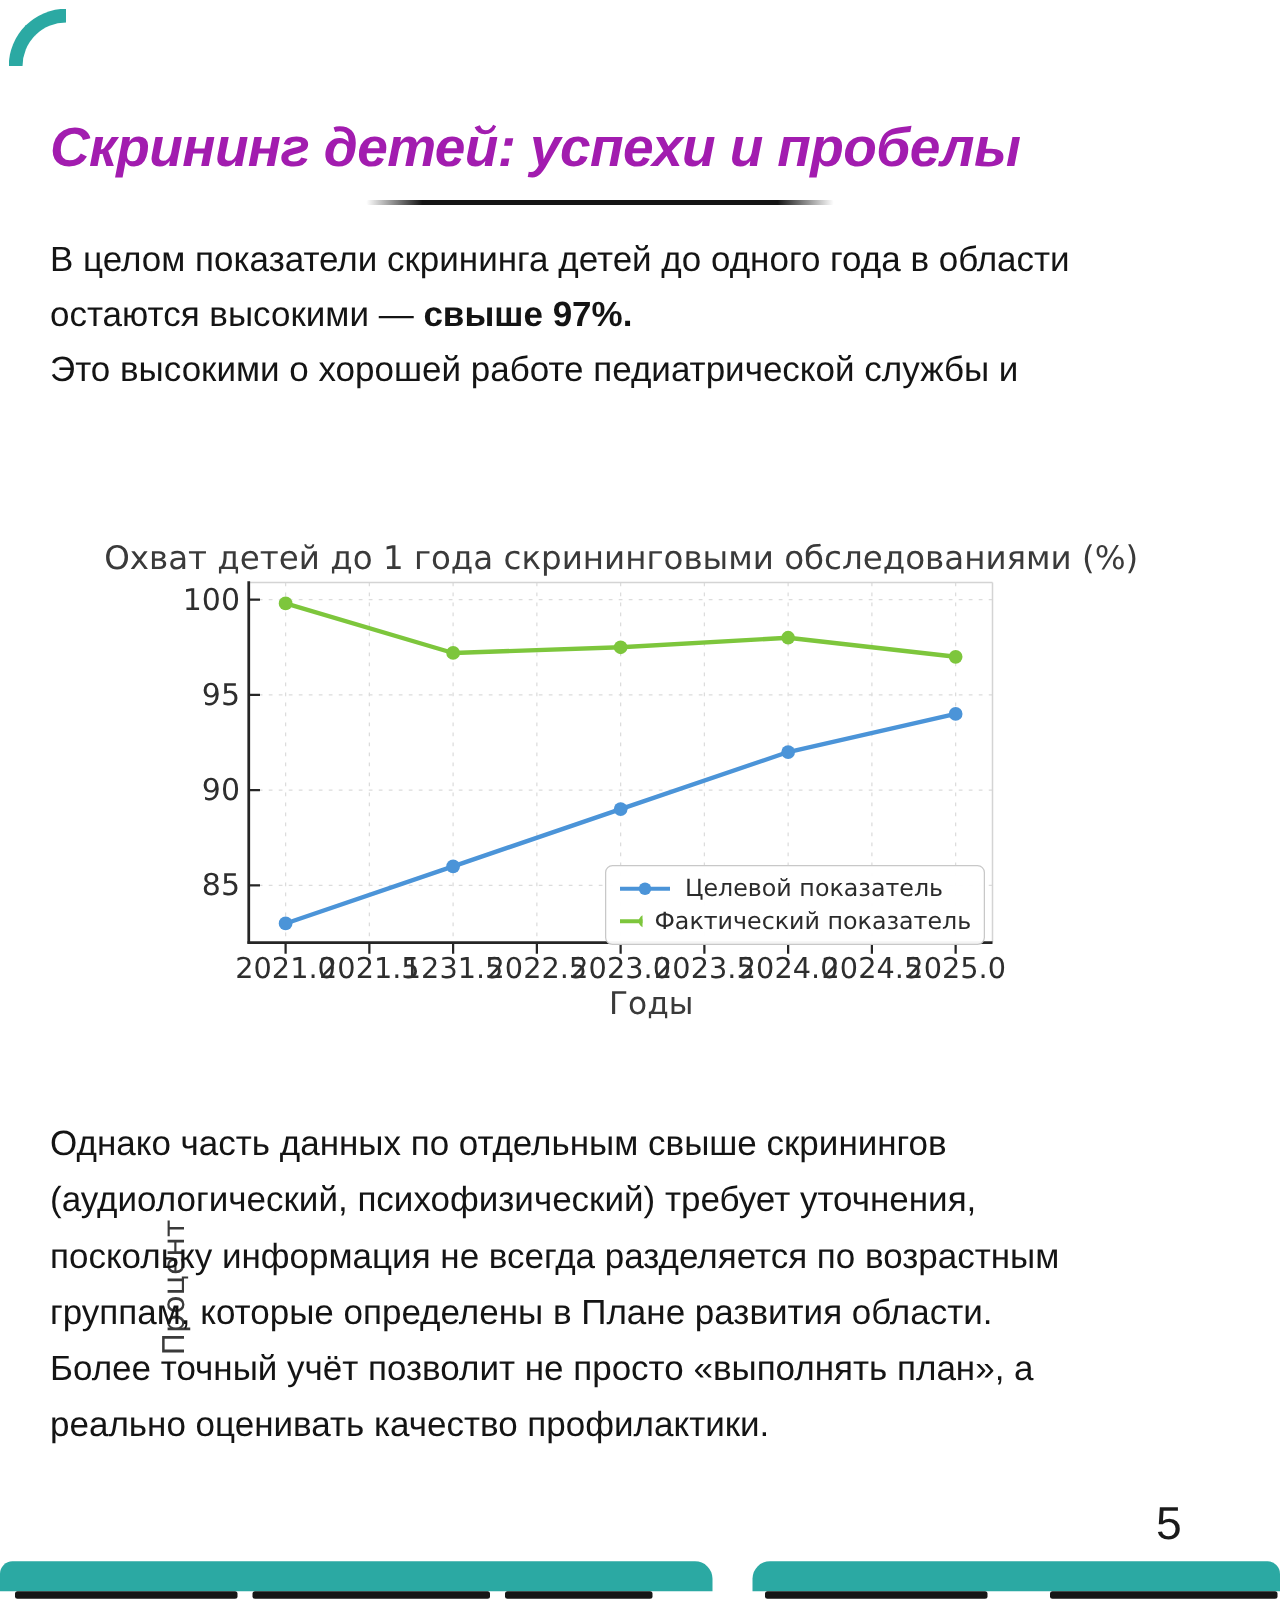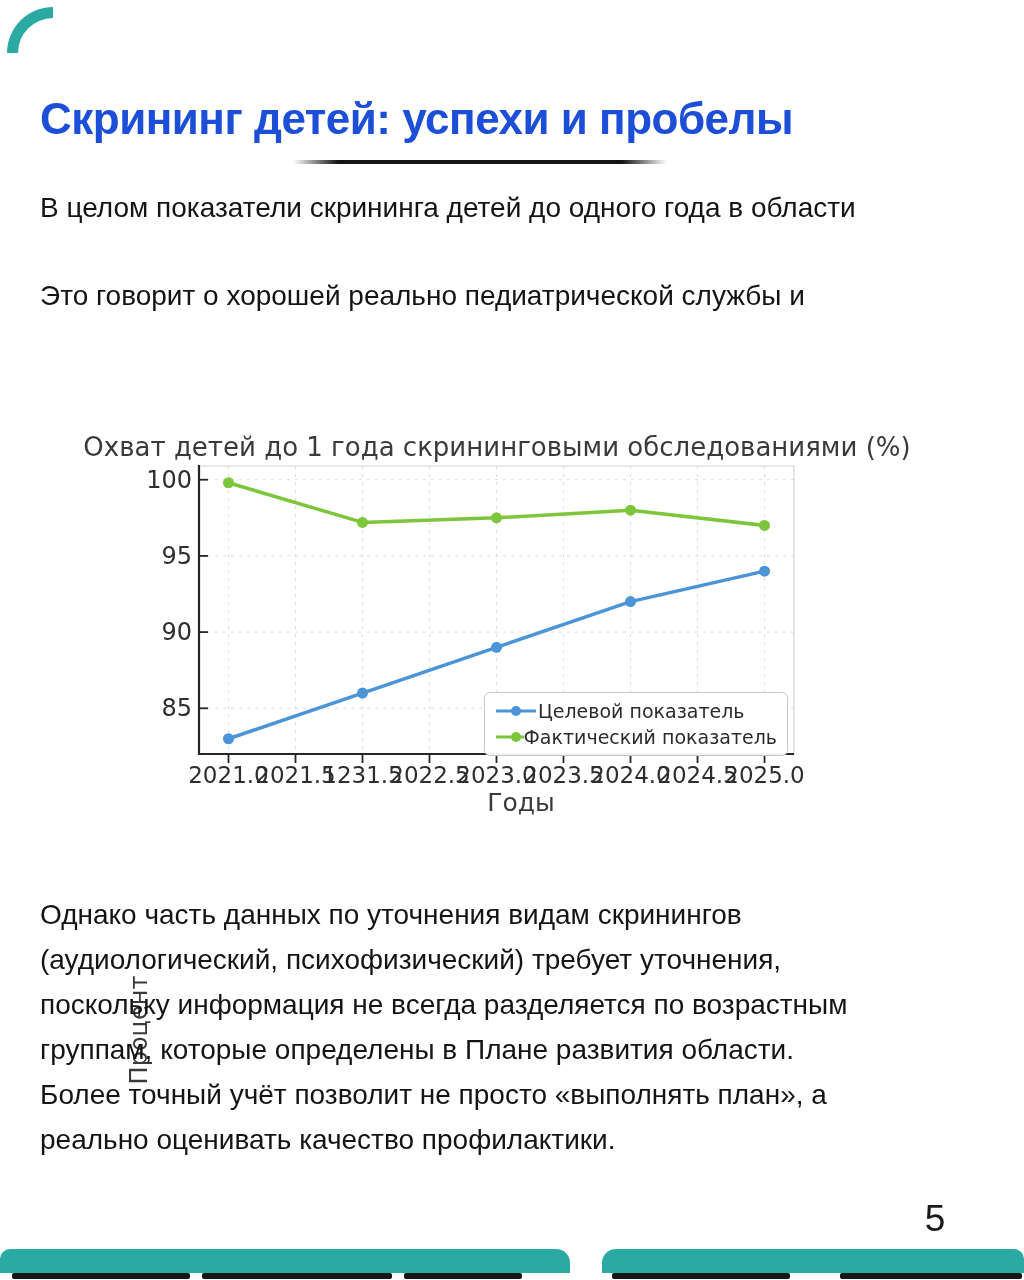--- a/index.html
+++ b/index.html
@@ -11,22 +11,23 @@
     font-family:"Liberation Sans", sans-serif; color:var(--ink);
   }
   
   .corner-arc {
     position:absolute; top:7px; left:7px; width:46px; height:46px;
     border-top:11px solid var(--accent); border-left:11px solid var(--accent);
     border-top-left-radius:57px;
   }
   .main-title {
     position:absolute; left:40px; top:94px; width:944px;
-    font-size:44px; font-weight:bold; letter-spacing:-0.5px; color:#1d4ed8;
+    font-size:44px; font-weight:bold; letter-spacing:-0.5px; color:#a21caf;
     white-space:nowrap;
+    font-style:italic;
   }
   .title-underline {
     position:absolute; left:293px; top:160px; width:374px; height:3.5px;
     background:linear-gradient(90deg, rgba(17,17,17,0) 0%, #141414 12%, #141414 88%, rgba(17,17,17,0) 100%);
     border-radius:2px;
   }
   .bodyline {
     position:absolute; left:40px; width:960px; font-size:28px; line-height:34px;
     color:#141414; white-space:nowrap;
   }
@@ -54,41 +55,42 @@
     transform:translate(-50%,-50%) rotate(-90deg); white-space:nowrap;
   }
   .xlabel {
     position:absolute; width:994px; text-align:center; font-size:25px; color:#3a3a3a;
   }
   .legend {
     position:absolute; left:484px; top:272px; width:304px;
     background:rgba(255,255,255,0.95); border:1.5px solid #c8c8c8; border-radius:6px;
     padding:7px 10px 7px 9px; display:flex; flex-direction:column; gap:4px;
   }
-  .lg-row { display:flex; align-items:center; }
+  .lg-row { display:flex; align-items:center; gap:10px; }
   .lg-row span { font-size:19px; color:#2b2b2b; white-space:nowrap; }
   
   .page-number { position:absolute; left:900px; top:1198px; width:70px; text-align:center; font-size:37px; color:#1a1a1a; }
   .foot-bar { position:absolute; top:1249px; height:24px; background:var(--accent); }
   .foot-bar.a { left:0; width:570px; border-radius:10px 14px 0 0; }
   .foot-bar.b { left:602px; width:422px; border-radius:14px 10px 0 0; }
   .foot-dash { position:absolute; top:1273px; height:6px; background:#161616; border-radius:2px; }
 </style>
 </head>
 <body>
 
 <div class="page">
 
   <div class="corner-arc"></div>
 
   <h1 class="main-title">Скрининг детей: успехи и пробелы</h1>
   <div class="title-underline"></div>
 
   <div class="bodyline" style="top:191px">В целом показатели скрининга детей до одного года в области</div>
-  <div class="bodyline" style="top:279px">Это говорит о хорошей реально педиатрической службы и</div>
+  <div class="bodyline" style="top:235px"><span>остаются высокими — </span><b>свыше 97%.</b></div>
+  <div class="bodyline" style="top:279px">Это высокими о хорошей работе педиатрической службы и</div>
 
   <div class="chart">
     <div class="chart-title">Охват детей до 1 года скрининговыми обследованиями (%)</div>
     <svg class="canvas" id="chart-canvas" width="1024" height="400">
         <line x1="199" y1="288.2857142857143" x2="794" y2="288.2857142857143" stroke="#dcdcdc" stroke-width="1" stroke-dasharray="3,5"></line>
         <line x1="199" y1="212.09523809523813" x2="794" y2="212.09523809523813" stroke="#dcdcdc" stroke-width="1" stroke-dasharray="3,5"></line>
         <line x1="199" y1="135.90476190476198" x2="794" y2="135.90476190476198" stroke="#dcdcdc" stroke-width="1" stroke-dasharray="3,5"></line>
         <line x1="199" y1="59.71428571428578" x2="794" y2="59.71428571428578" stroke="#dcdcdc" stroke-width="1" stroke-dasharray="3,5"></line>
         <line x1="228.48198198198529" y1="46" x2="228.48198198198529" y2="334" stroke="#dcdcdc" stroke-width="1" stroke-dasharray="3,5"></line>
         <line x1="295.48648648648896" y1="46" x2="295.48648648648896" y2="334" stroke="#dcdcdc" stroke-width="1" stroke-dasharray="3,5"></line>
@@ -157,21 +159,21 @@
         <div class="lg-row">
           <svg width="44" height="14">
             <line x1="2" y1="7" x2="42" y2="7" stroke="#7DC63C" stroke-width="3.2"></line>
             <circle cx="22" cy="7" r="5" fill="#7DC63C"></circle>
           </svg>
           <span>Фактический показатель</span>
         </div>
       </div>
   </div>
 
-  <div class="bodyline" style="top:898px">Однако часть данных по уточнения видам скринингов</div>
+  <div class="bodyline" style="top:898px">Однако часть данных по отдельным свыше скринингов</div>
   <div class="bodyline" style="top:943px">(аудиологический, психофизический) требует уточнения,</div>
   <div class="bodyline" style="top:988px">поскольку информация не всегда разделяется по возрастным</div>
   <div class="bodyline" style="top:1033px">группам, которые определены в Плане развития области.</div>
   <div class="bodyline" style="top:1078px">Более точный учёт позволит не просто «выполнять план», а</div>
   <div class="bodyline" style="top:1123px">реально оценивать качество профилактики.</div>
 
   <div class="page-number">5</div>
 
   <div class="foot-bar a"></div>
   <div class="foot-bar b"></div>

